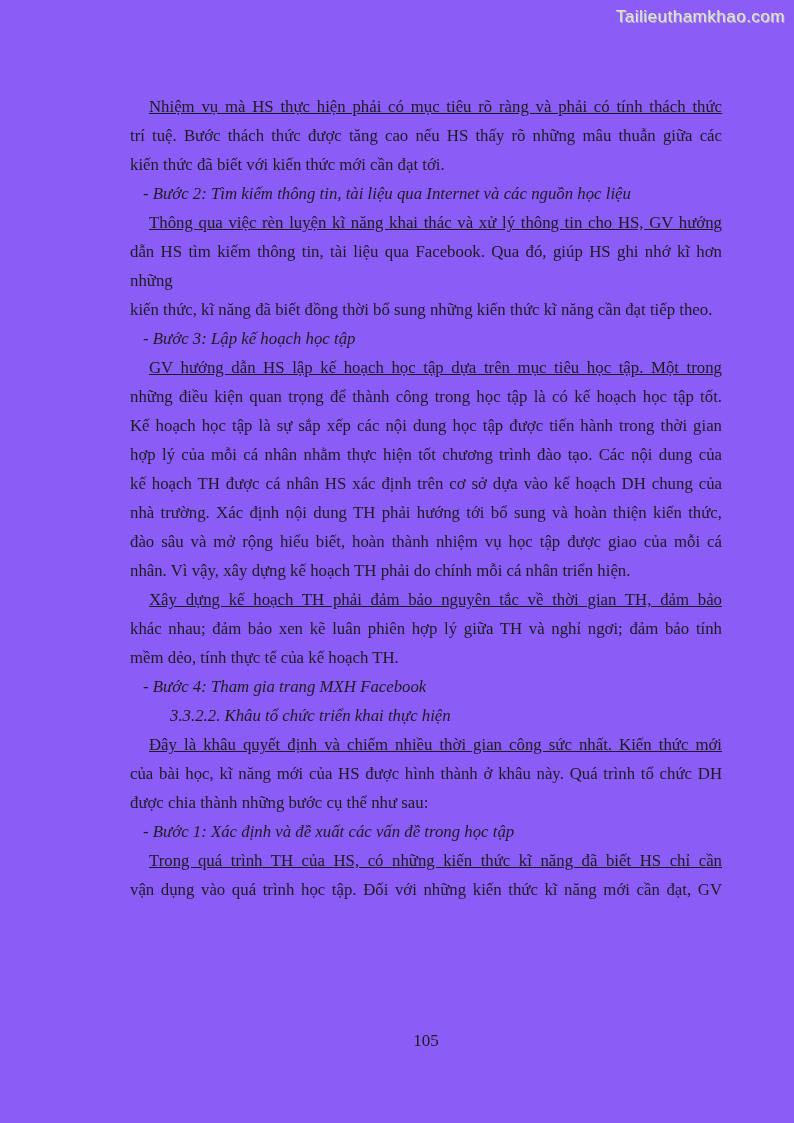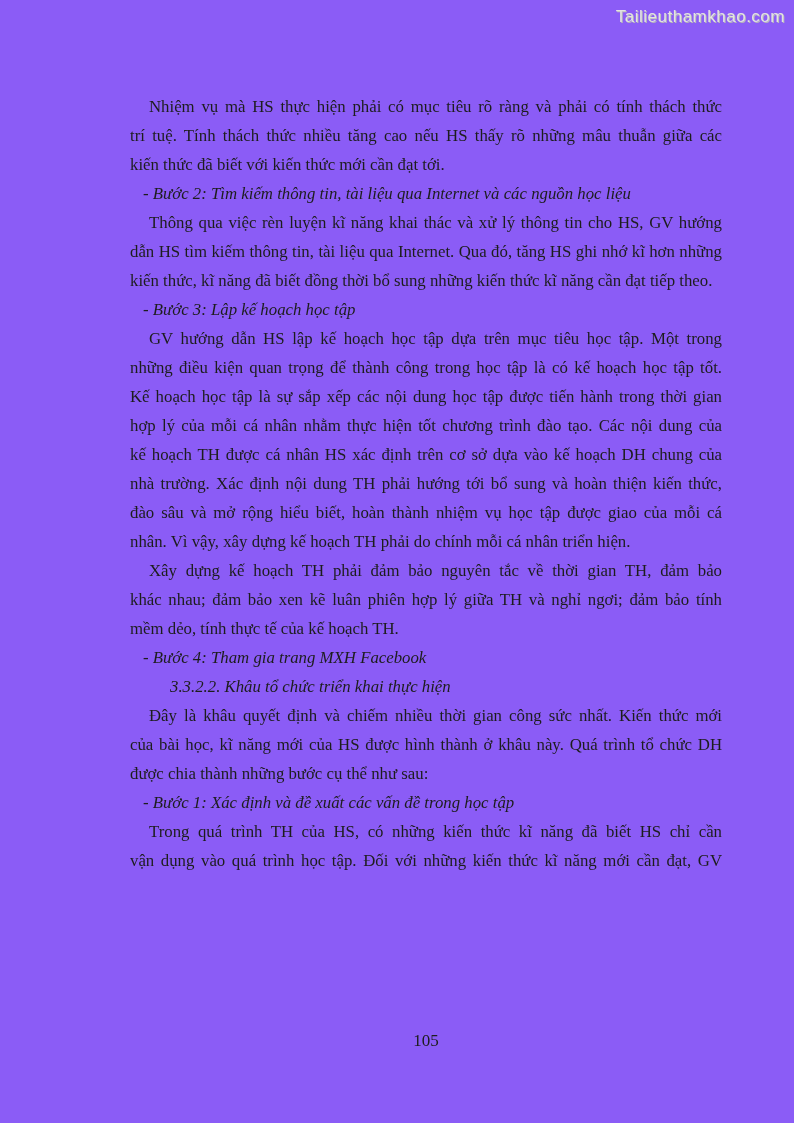--- a/index.html
+++ b/index.html
@@ -25,21 +25,21 @@
   .content {
     position: absolute;
     left: 130px;
     top: 92px;
     width: 592px;
     font-size: 16.8px;
     line-height: 29px;
   }
   .line { text-align: justify; }
   .line.jl { text-align-last: justify; }
-  .line.indent { text-indent: 19px; }
+  .line.indent { text-indent: 19px; text-decoration: underline; }
   .step-heading {
     font-style: italic;
     padding-left: 13px;
     line-height: 29px;
   }
   .section-heading {
     font-style: italic;
     line-height: 29px;
     margin-left: 40px;
   }
@@ -54,27 +54,27 @@
 </style>
 </head>
 <body>
 
 <div class="page">
   <div class="watermark">Tailieuthamkhao.com</div>
 
   <main class="content">
       <div class="para">
         <div class="line indent jl">Nhiệm vụ mà HS thực hiện phải có mục tiêu rõ ràng và phải có tính thách thức</div>
-        <div class="line jl">trí tuệ. Tính thách thức nhiều tăng cao nếu HS thấy rõ những mâu thuẫn giữa các</div>
+        <div class="line jl">trí tuệ. Bước thách thức được tăng cao nếu HS thấy rõ những mâu thuẫn giữa các</div>
         <div class="line">kiến thức đã biết với kiến thức mới cần đạt tới.</div>
       </div>
       <div class="step-heading">- Bước 2: Tìm kiếm thông tin, tài liệu qua Internet và các nguồn học liệu</div>
       <div class="para">
         <div class="line indent jl">Thông qua việc rèn luyện kĩ năng khai thác và xử lý thông tin cho HS, GV hướng</div>
-        <div class="line jl">dẫn HS tìm kiếm thông tin, tài liệu qua Internet. Qua đó, tăng HS ghi nhớ kĩ hơn những</div>
+        <div class="line jl">dẫn HS tìm kiếm thông tin, tài liệu qua Facebook. Qua đó, giúp HS ghi nhớ kĩ hơn những</div>
         <div class="line">kiến thức, kĩ năng đã biết đồng thời bổ sung những kiến thức kĩ năng cần đạt tiếp theo.</div>
       </div>
       <div class="step-heading">- Bước 3: Lập kế hoạch học tập</div>
       <div class="para">
         <div class="line indent jl">GV hướng dẫn HS lập kế hoạch học tập dựa trên mục tiêu học tập. Một trong</div>
         <div class="line jl">những điều kiện quan trọng để thành công trong học tập là có kế hoạch học tập tốt.</div>
         <div class="line jl">Kế hoạch học tập là sự sắp xếp các nội dung học tập được tiến hành trong thời gian</div>
         <div class="line jl">hợp lý của mỗi cá nhân nhằm thực hiện tốt chương trình đào tạo. Các nội dung của</div>
         <div class="line jl">kế hoạch TH được cá nhân HS xác định trên cơ sở dựa vào kế hoạch DH chung của</div>
         <div class="line jl">nhà trường. Xác định nội dung TH phải hướng tới bổ sung và hoàn thiện kiến thức,</div>

